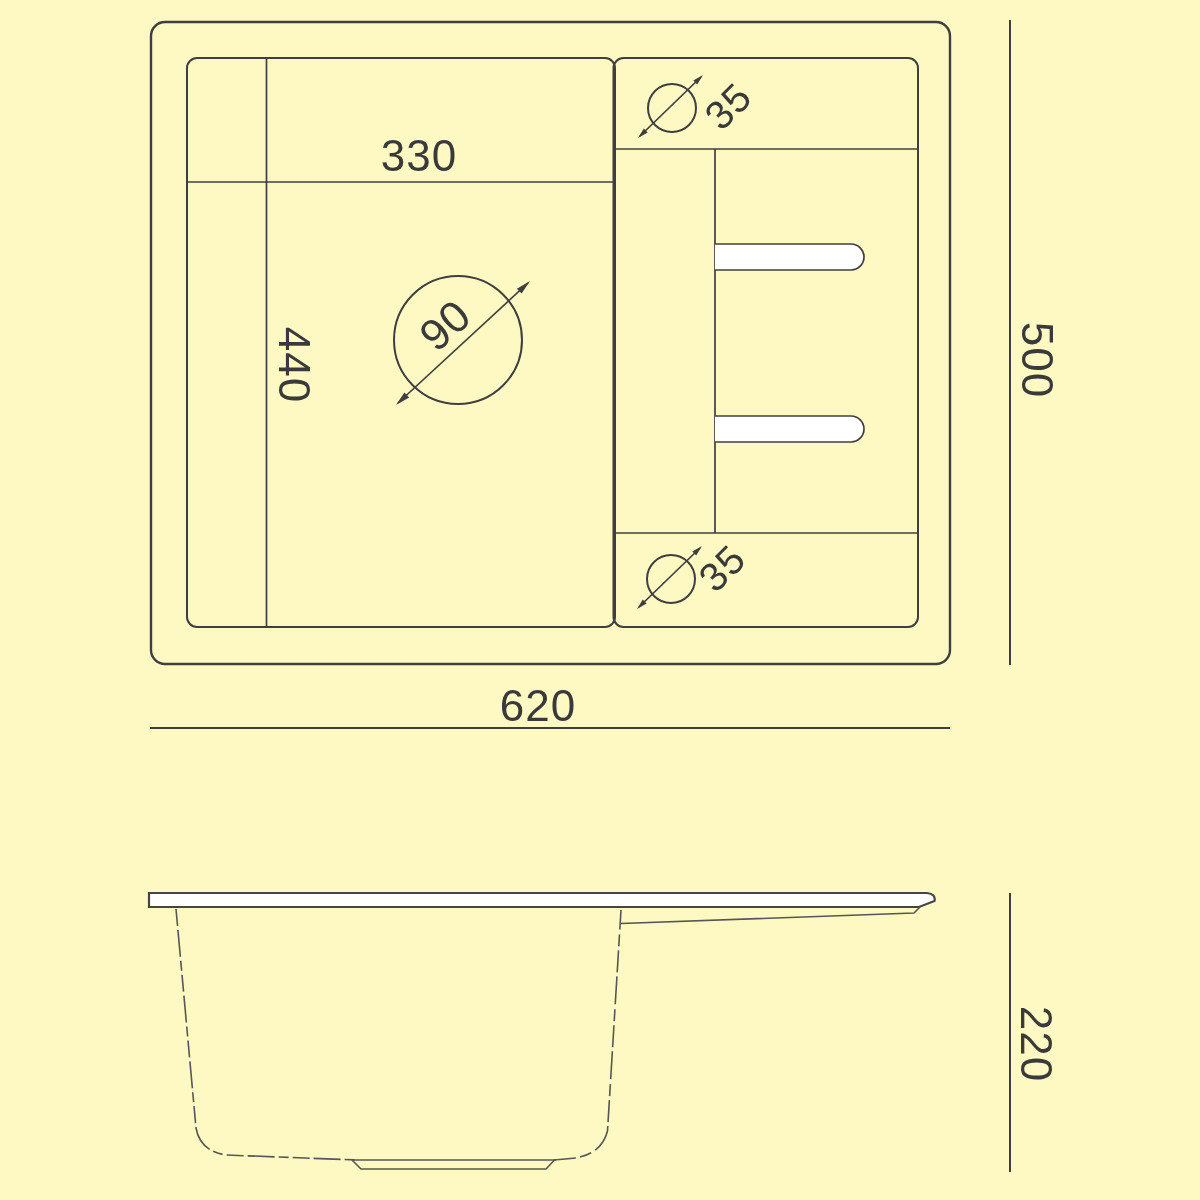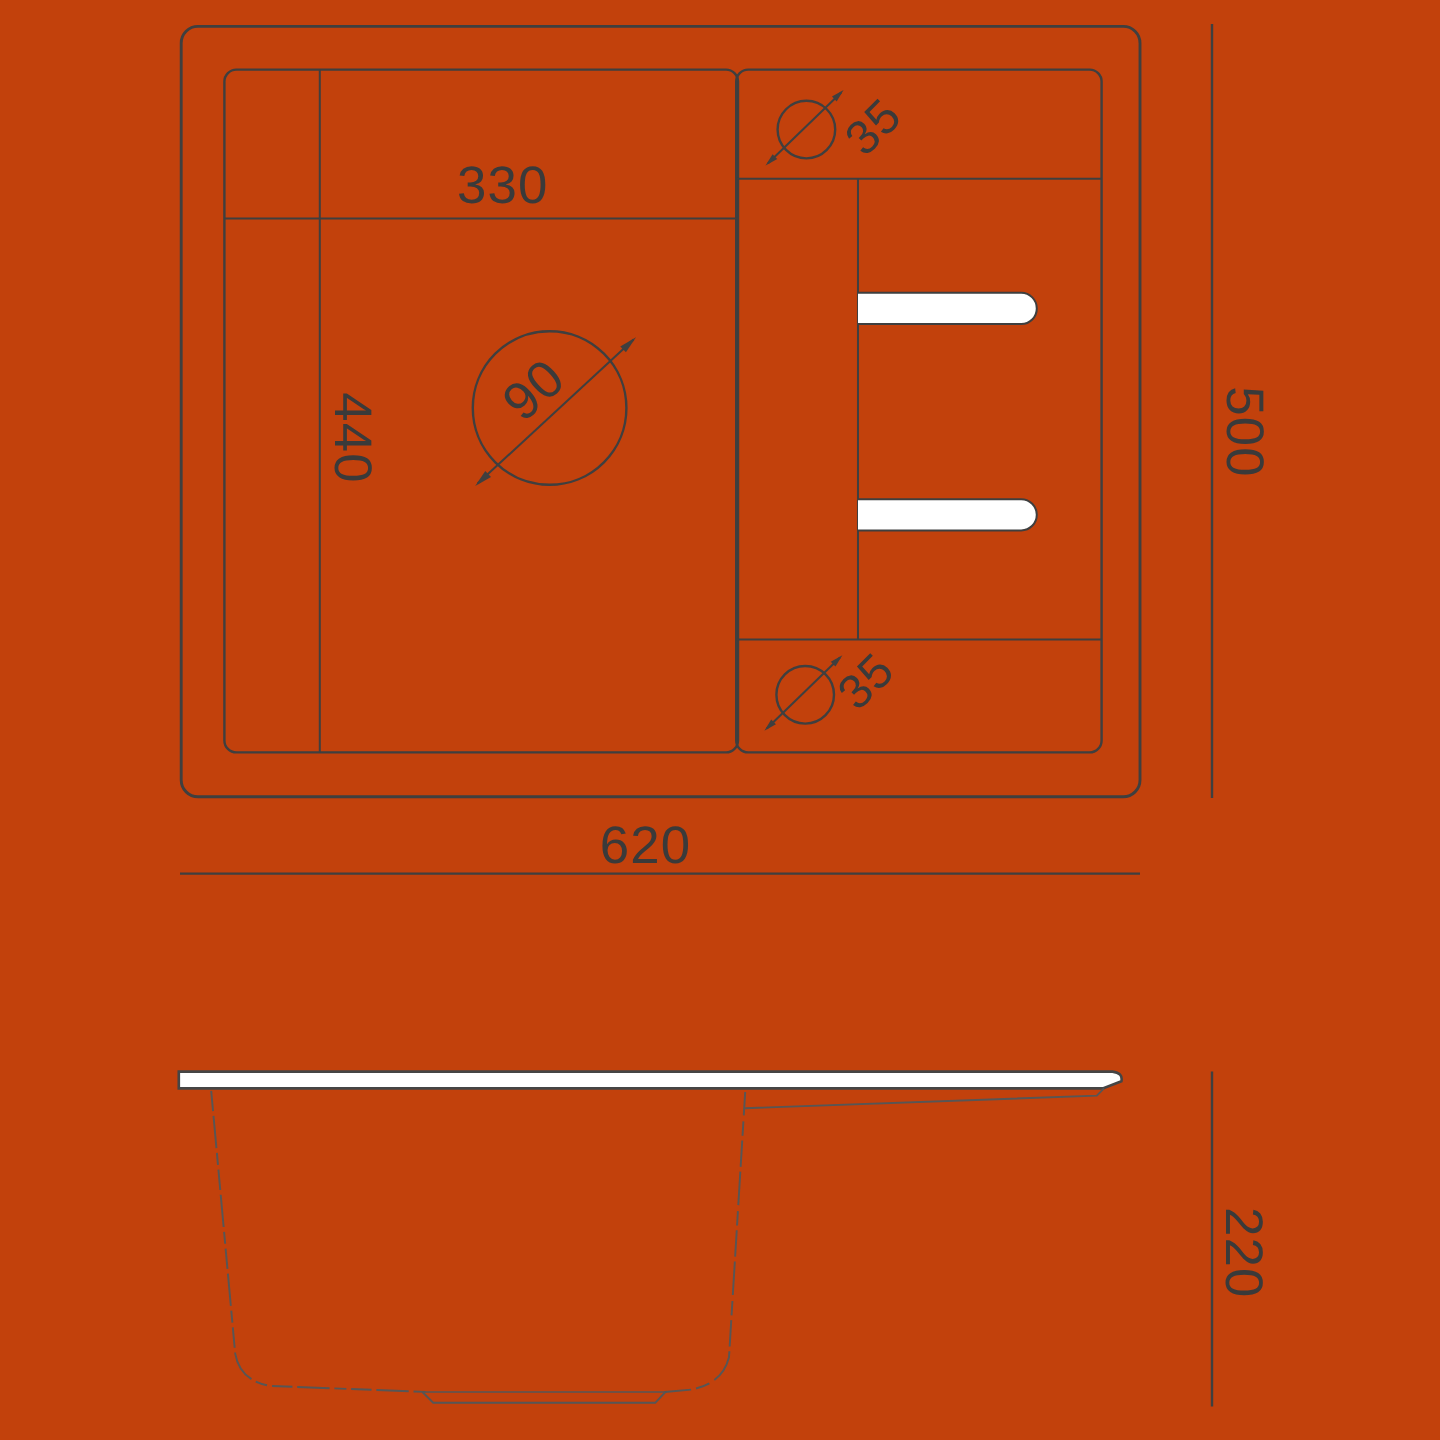--- a/index.html
+++ b/index.html
@@ -4,21 +4,21 @@
 <style>
   html, body {
     margin: 0;
     padding: 0;
     background: #ffffff;
   }
   .canvas {
     position: relative;
     width: 1200px;
     height: 1200px;
-    background: #c2410c;
+    background: #fef9c3;
     overflow: hidden;
     font-family: "Liberation Sans", sans-serif;
   }
   svg.drawing {
     position: absolute;
     left: 0;
     top: 0;
   }
   svg.drawing text {
     fill: #3a3a3a;

